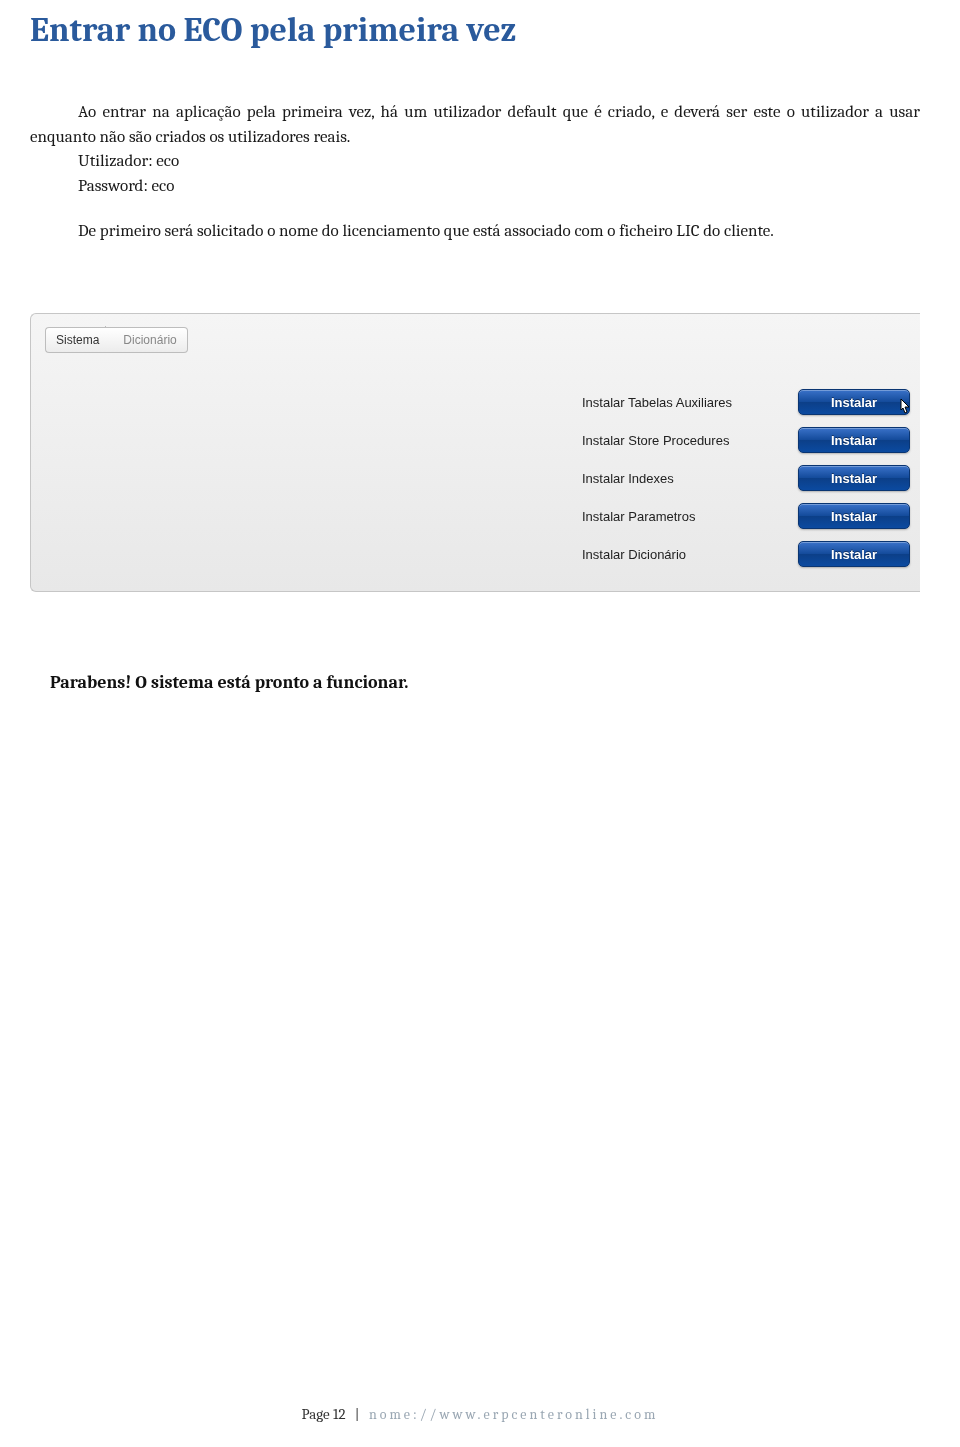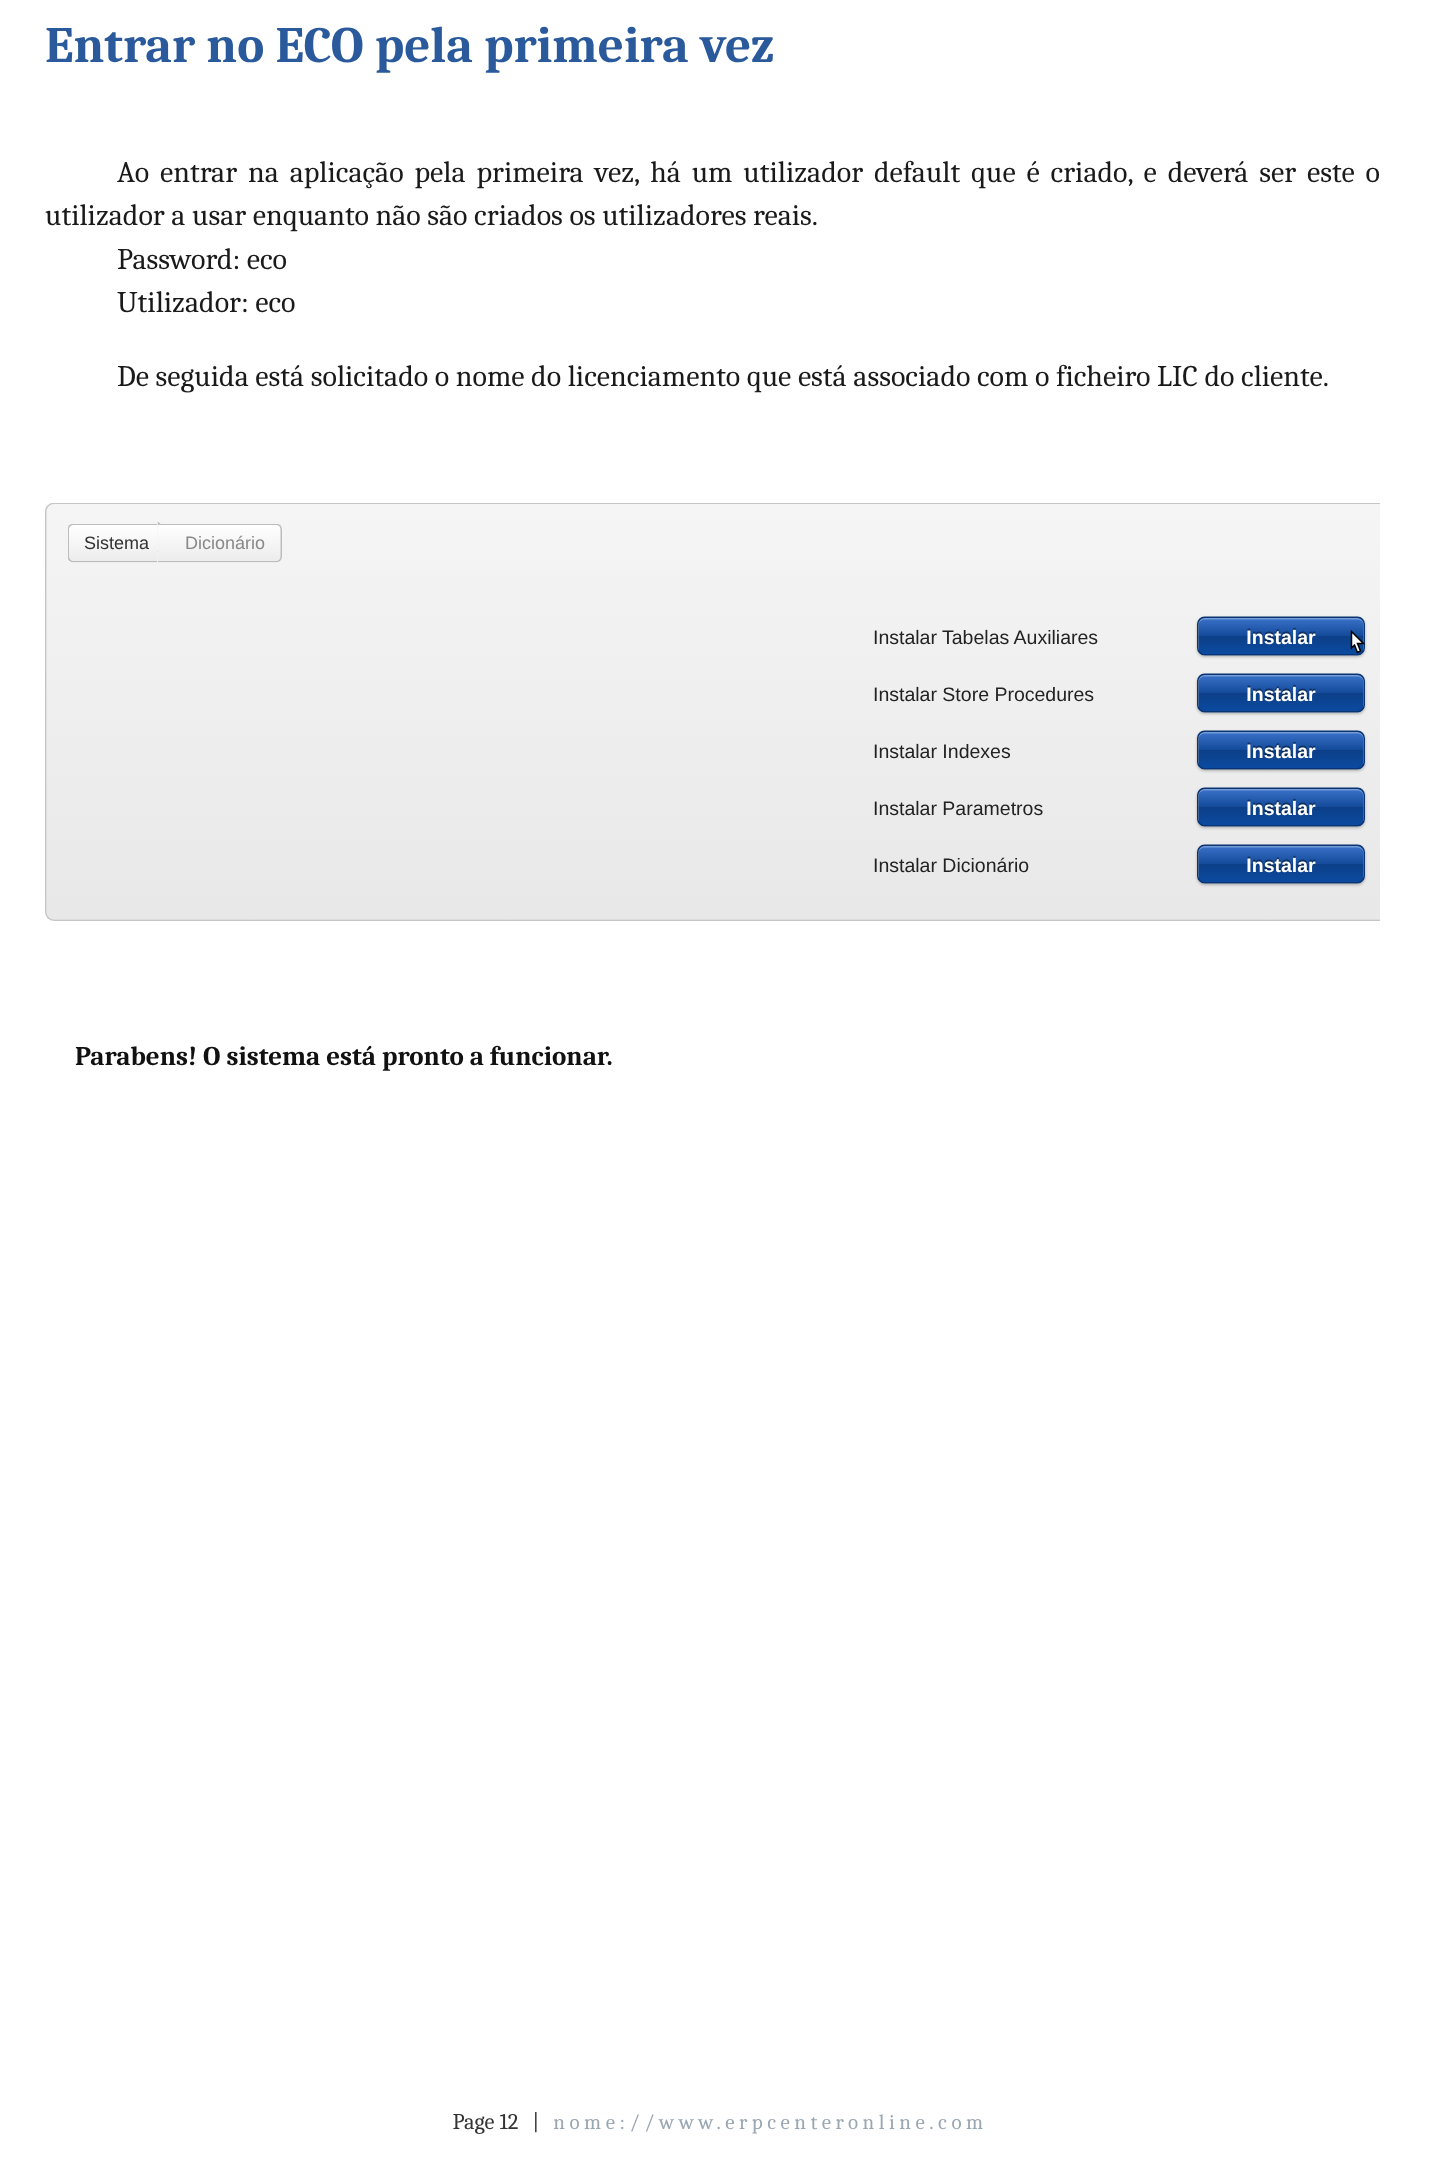--- a/index.html
+++ b/index.html
@@ -14,21 +14,21 @@
   .page {
     padding: 10px 40px 40px 30px;
   }
   h1 {
     color: #2a5a9c;
     font-size: 34px;
     font-weight: bold;
     margin-bottom: 50px;
   }
   .body-text {
-    font-size: 20px;
+    font-size: 17px;
     line-height: 1.45;
     text-align: justify;
     color: #1a1a1a;
   }
   .indent-first {
     text-indent: 48px;
     margin-bottom: 0;
   }
   .user-line, .pass-line {
     margin-left: 48px;
@@ -152,26 +152,26 @@
   }
   .sep-pipe { color: #333; margin: 0 6px; }
 </style>
 </head>
 <body>
 
 <div class="page">
   <h1>Entrar no ECO pela primeira vez</h1>
 
   <p class="body-text indent-first">Ao entrar na aplicação pela primeira vez, há um utilizador default que é criado, e deverá ser este o utilizador a usar enquanto não são criados os utilizadores reais.</p>
+  <p class="body-text user-line">Utilizador: eco</p>
   <p class="body-text pass-line">Password: eco</p>
-  <p class="body-text user-line">Utilizador: eco</p>
 
   <div class="spacer-block"></div>
 
-  <p class="body-text indent-first">De seguida está solicitado o nome do licenciamento que está associado com o ficheiro LIC do cliente.</p>
+  <p class="body-text indent-first">De primeiro será solicitado o nome do licenciamento que está associado com o ficheiro LIC do cliente.</p>
 
   <div class="spacer-block"></div>
 
 
   <div class="shot-wrap">
     <div class="breadcrumb-bar">
       <span class="crumb first">Sistema</span><span class="crumb-sep"><svg width="12" height="20" viewBox="0 0 12 20">
             <path d="M0,0 L10,10 L0,20" fill="none" stroke="#bdbdbd" stroke-width="1"></path>
           </svg></span><span class="crumb second">Dicionário</span>
     </div>

